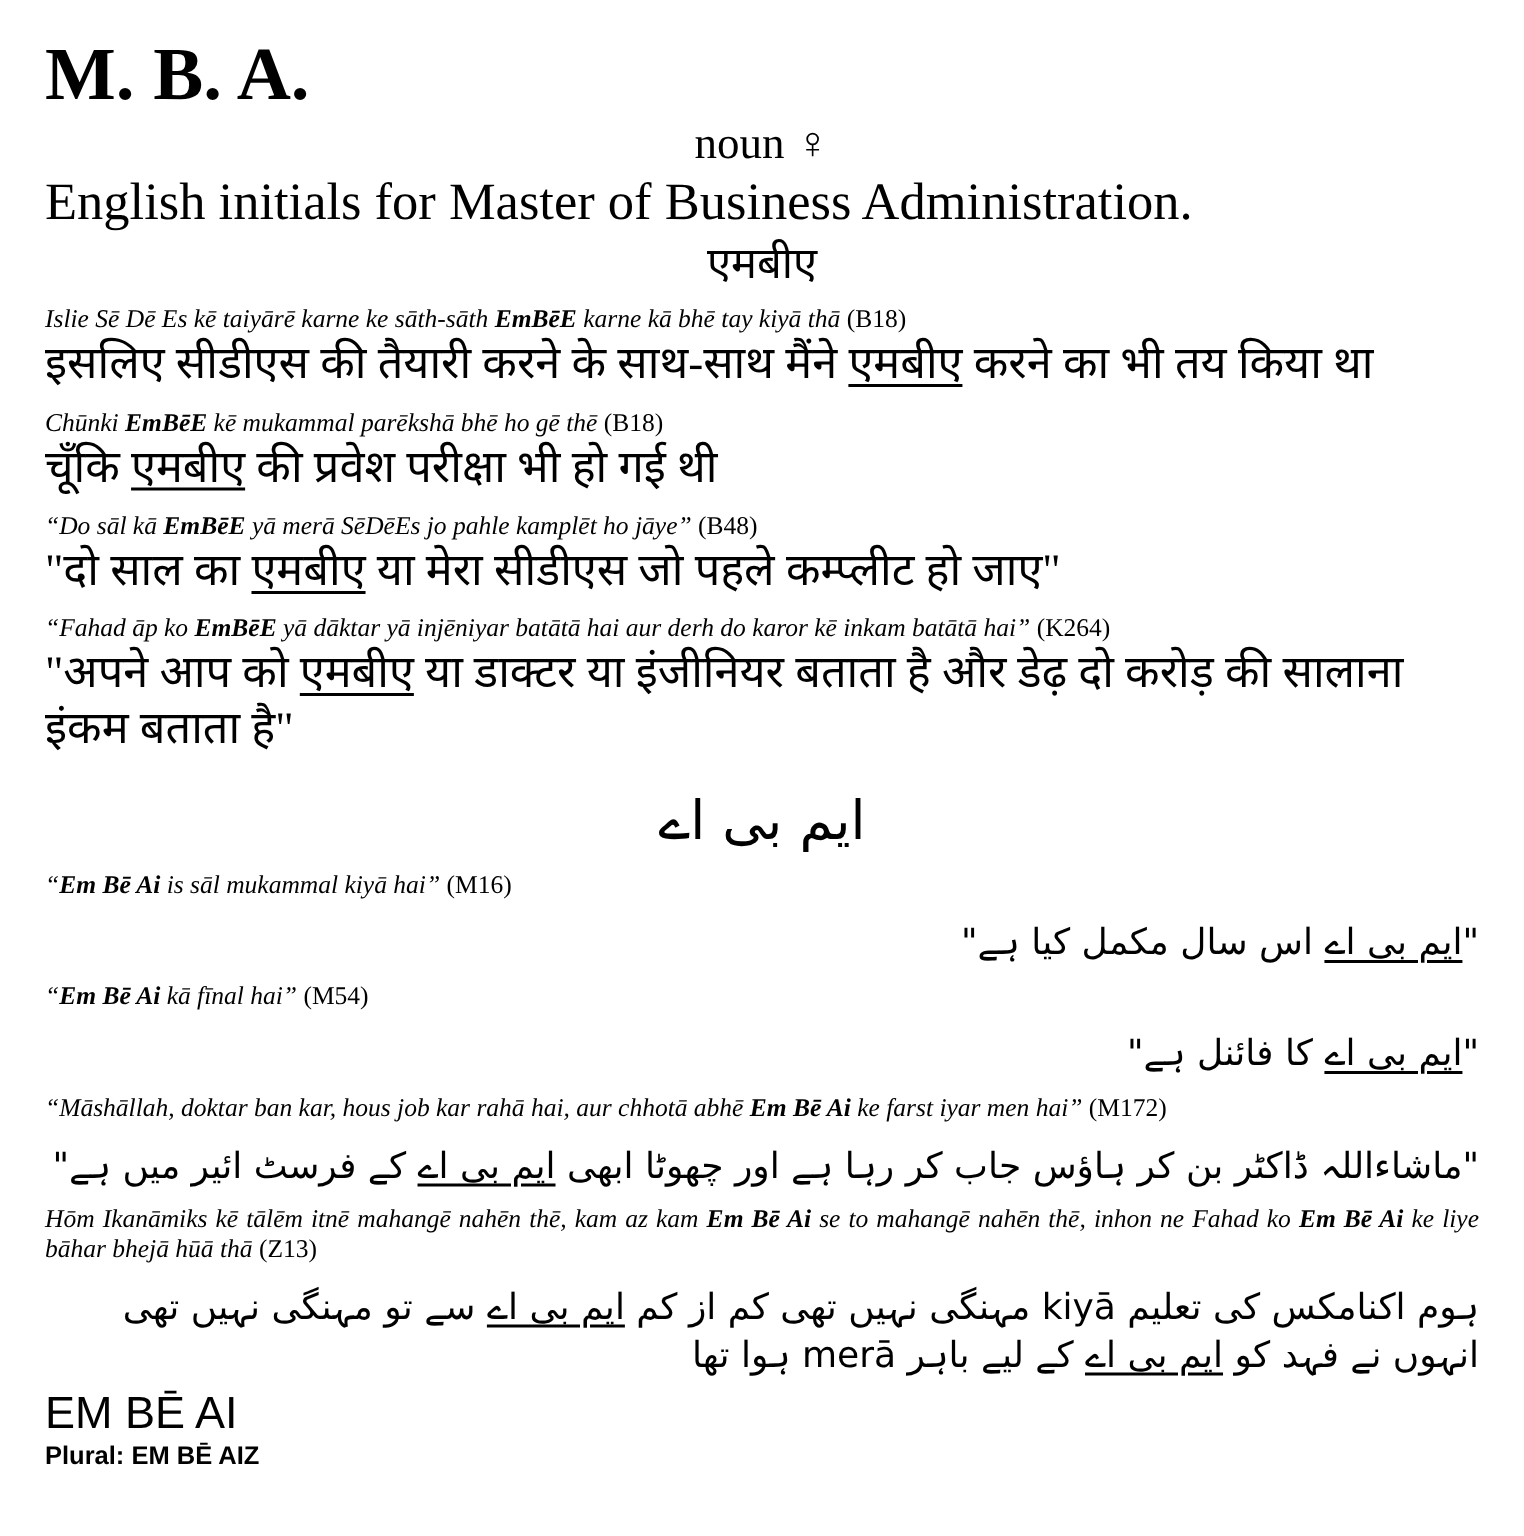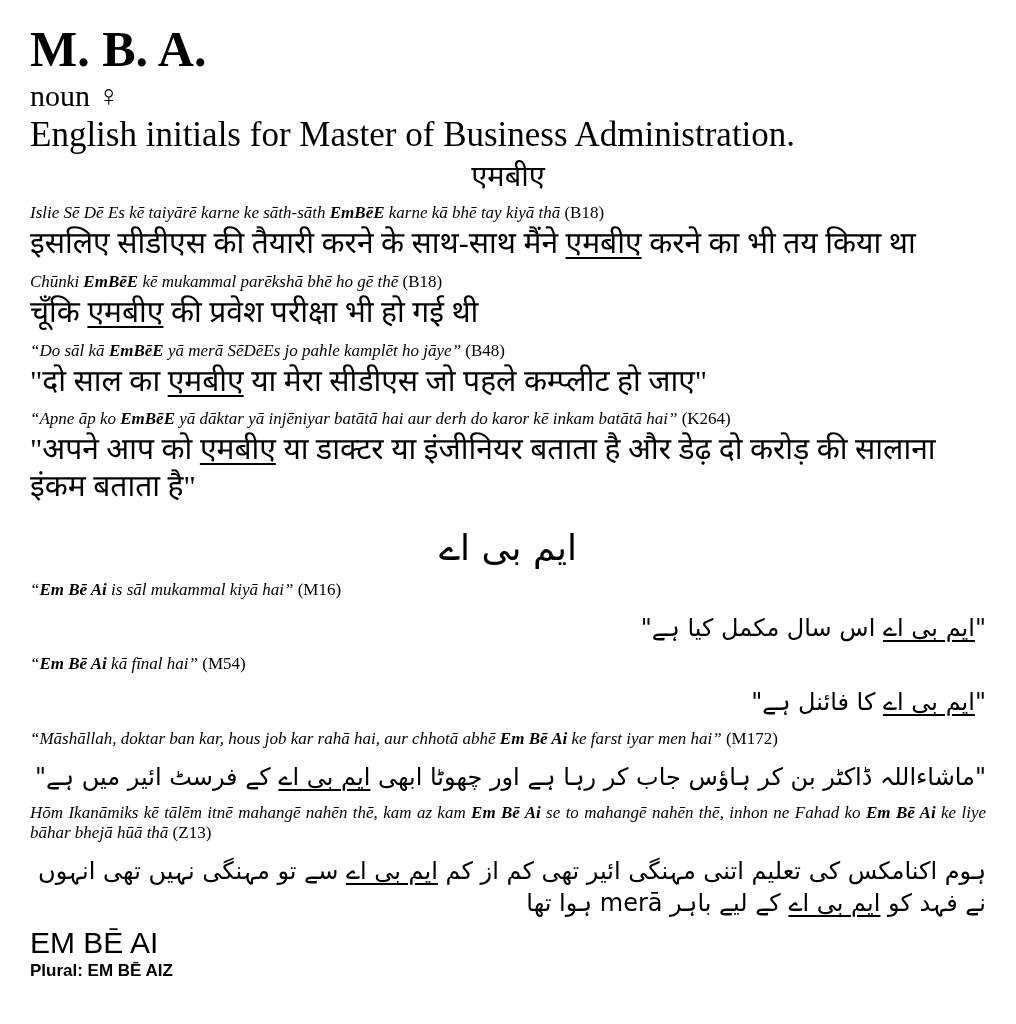--- a/index.html
+++ b/index.html
@@ -18,20 +18,21 @@
     padding: 14px 30px 0 30px;
   }
   .headword {
     text-align: left;
     font-weight: bold;
     font-size: 50px;
     line-height: 1.1;
     margin: 8px 0 2px 0;
   }
   .pos-line {
+    text-align: center;
     font-size: 30px;
     line-height: 1.1;
     margin: 2px 0 4px 0;
   }
   .gender {
     font-size: 30px;
   }
   .definition {
     font-size: 35px;
     line-height: 1.1;
@@ -117,21 +118,21 @@
     <div class="roman-line"><span>Chūnki </span><span class="b">EmBēE</span><span> kē mukammal parēkshā bhē ho gē thē </span><span class="r">(B18)</span></div>
     <div class="hindi-line"><span>चूँकि </span><span class="u">एमबीए</span><span> की प्रवेश परीक्षा भी हो गई थी</span></div>
   </div>
 
   <div class="citation">
     <div class="roman-line"><span>“Do sāl kā </span><span class="b">EmBēE</span><span> yā merā SēDēEs jo pahle kamplēt ho jāye” </span><span class="r">(B48)</span></div>
     <div class="hindi-line"><span>"दो साल का </span><span class="u">एमबीए</span><span> या मेरा सीडीएस जो पहले कम्प्लीट हो जाए"</span></div>
   </div>
 
   <div class="citation">
-    <div class="roman-line"><span>“Apne āp ko </span><span class="b">EmBēE</span><span> yā dāktar yā injēniyar batātā hai aur derh do karor kē inkam batātā hai” </span><span class="r">(K264)</span></div>
+    <div class="roman-line"><span>“Fahad āp ko </span><span class="b">EmBēE</span><span> yā dāktar yā injēniyar batātā hai aur derh do karor kē inkam batātā hai” </span><span class="r">(K264)</span></div>
     <div class="hindi-line"><span>"अपने आप को </span><span class="u">एमबीए</span><span> या डाक्टर या इंजीनियर बताता है और डेढ़ दो करोड़ की सालाना इंकम बताता है"</span></div>
   </div>
 
   <div class="urdu-headword" dir="rtl">ایم بی اے</div>
 
   <div class="citation">
     <div class="roman-line"><span>“</span><span class="b">Em Bē Ai</span><span> is sāl mukammal kiyā hai” </span><span class="r">(M16)</span></div>
     <div class="urdu-line"><span>"</span><span class="u">ایم بی اے</span><span> اس سال مکمل کیا ہے"</span></div>
   </div>
 
@@ -140,19 +141,19 @@
     <div class="urdu-line"><span>"</span><span class="u">ایم بی اے</span><span> کا فائنل ہے"</span></div>
   </div>
 
   <div class="citation">
     <div class="roman-line"><span>“Māshāllah, doktar ban kar, hous job kar rahā hai, aur chhotā abhē </span><span class="b">Em Bē Ai</span><span> ke farst iyar men hai” </span><span class="r">(M172)</span></div>
     <div class="urdu-line"><span>"ماشاءاللہ ڈاکٹر بن کر ہاؤس جاب کر رہا ہے اور چھوٹا ابھی </span><span class="u">ایم بی اے</span><span> کے فرسٹ ائیر میں ہے"</span></div>
   </div>
 
   <div class="citation">
     <div class="roman-line justified"><span>Hōm Ikanāmiks kē tālēm itnē mahangē nahēn thē, kam az kam </span><span class="b">Em Bē Ai</span><span> se to mahangē nahēn thē, inhon ne Fahad ko </span><span class="b">Em Bē Ai</span><span> ke liye bāhar bhejā hūā thā </span><span class="r">(Z13)</span></div>
-    <div class="urdu-line"><span>ہوم اکنامکس کی تعلیم اتنی مہنگی ائیر تھی کم از کم </span><span class="u">ایم بی اے</span><span> سے تو مہنگی نہیں تھی انہوں نے فہد کو </span><span class="u">ایم بی اے</span><span> کے لیے باہر merā ہوا تھا</span></div>
+    <div class="urdu-line"><span>ہوم اکنامکس کی تعلیم kiyā مہنگی نہیں تھی کم از کم </span><span class="u">ایم بی اے</span><span> سے تو مہنگی نہیں تھی انہوں نے فہد کو </span><span class="u">ایم بی اے</span><span> کے لیے باہر merā ہوا تھا</span></div>
   </div>
 
   <div class="footer-headword">EM BĒ AI</div>
   <div class="footer-plural">Plural: EM BĒ AIZ</div>
 
 </div>
 
 </body></html>

